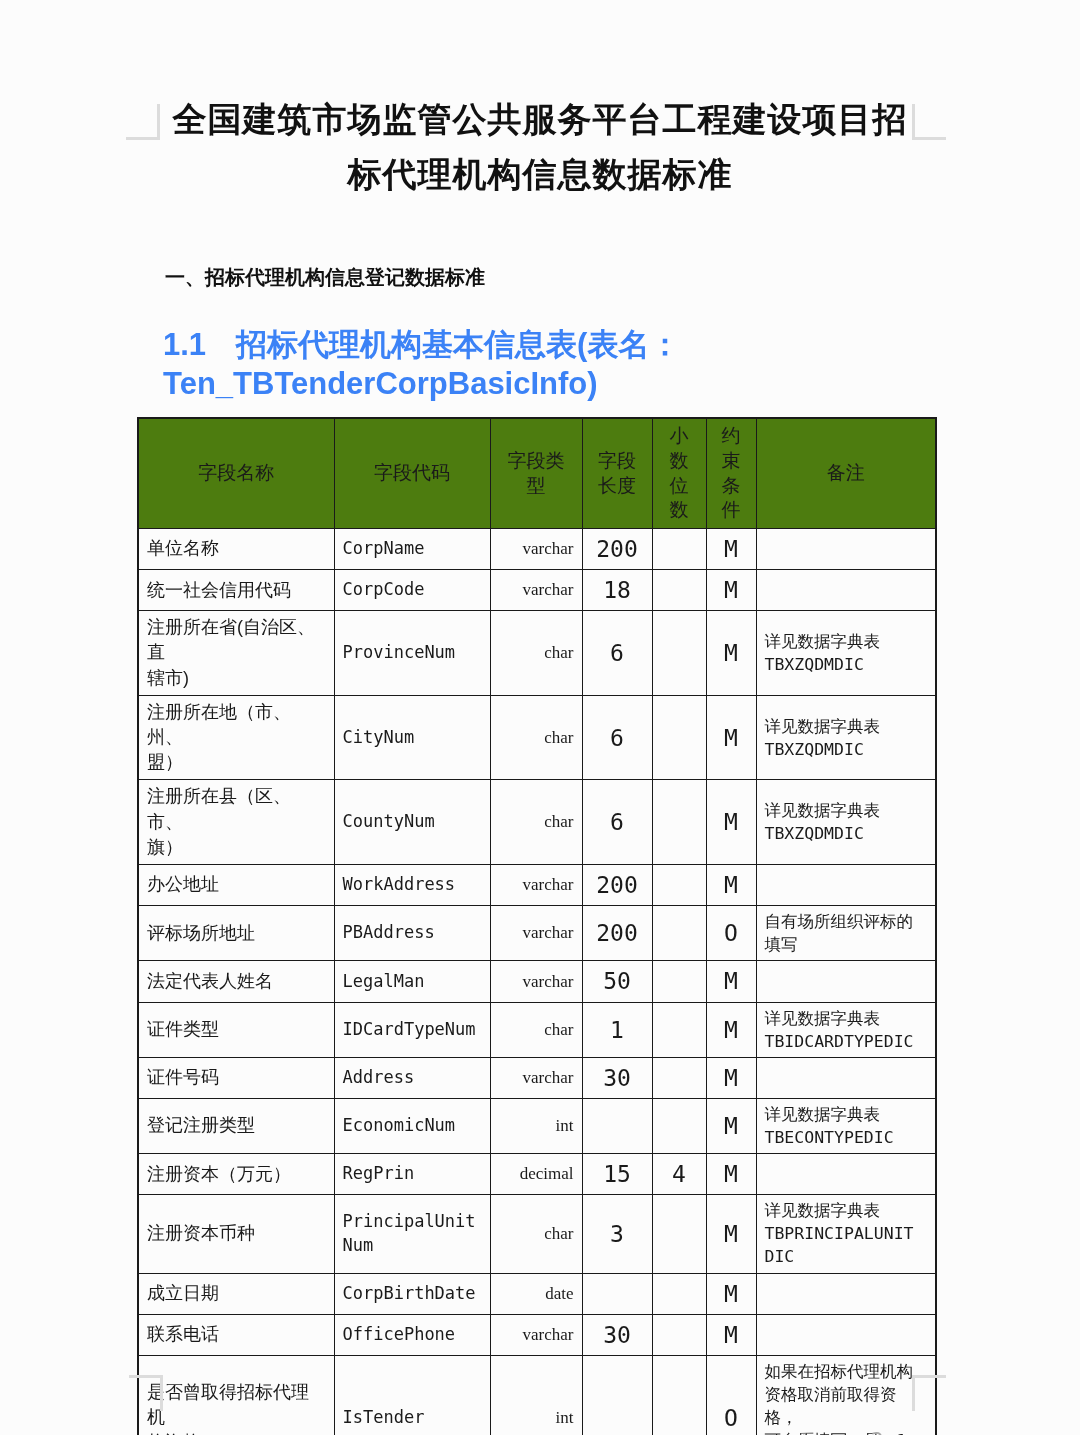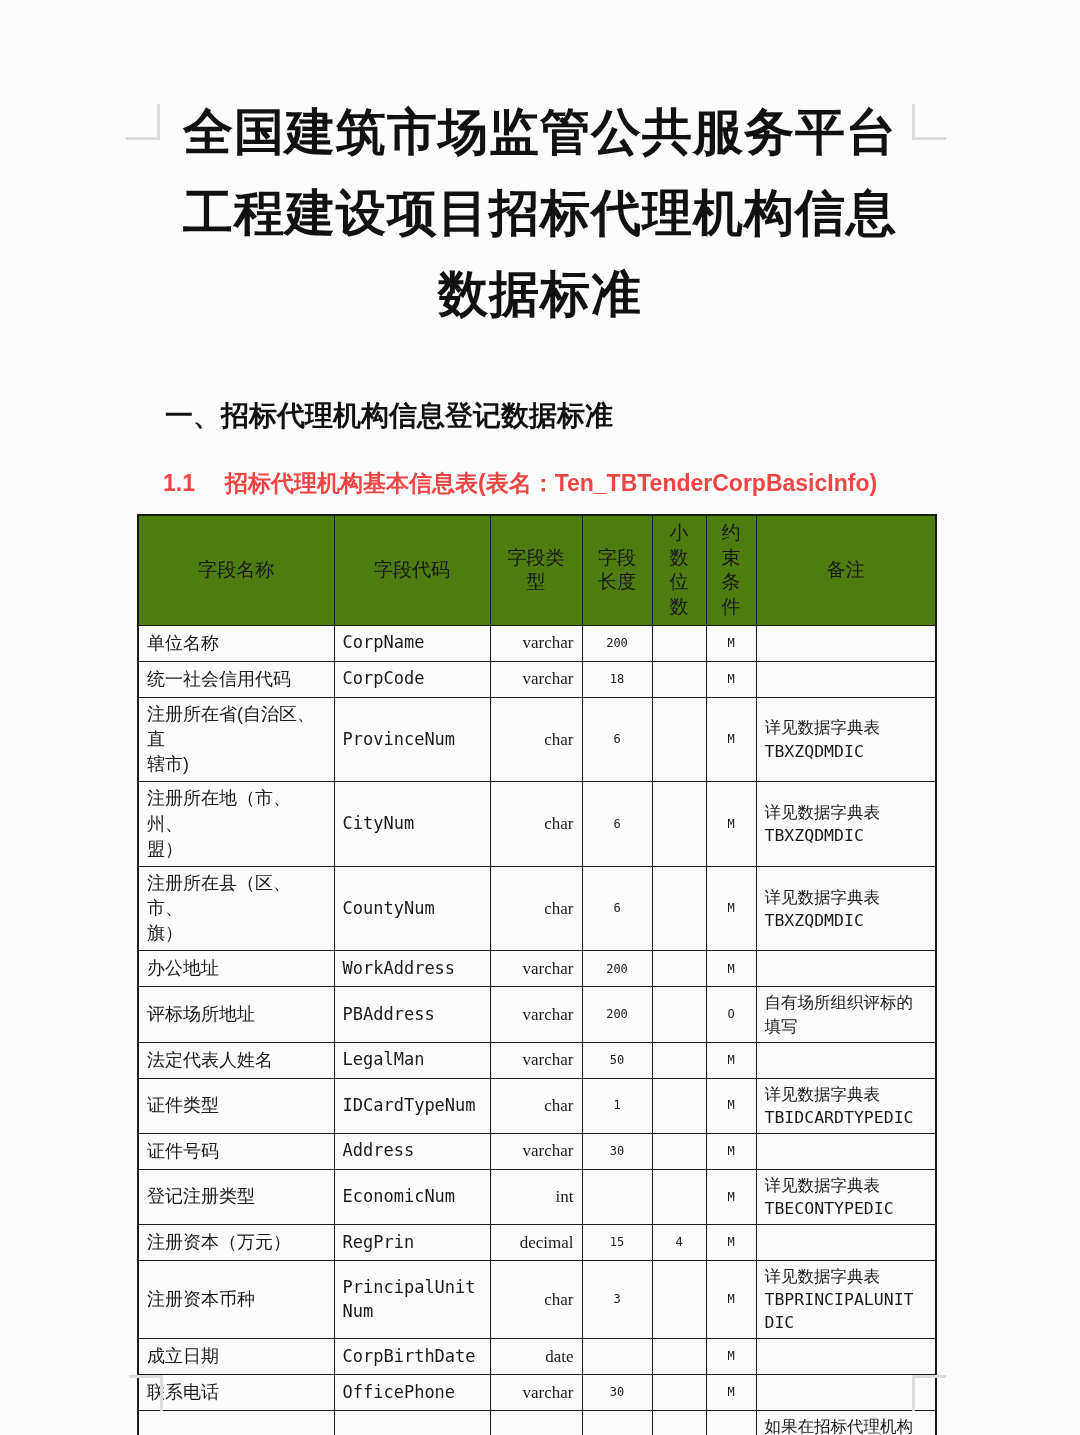--- a/index.html
+++ b/index.html
@@ -16,39 +16,39 @@
   
   .crop { position: absolute; width: 34px; height: 36px; }
   .crop-tl { left: 126px; top: 12px;  border-right: 3px solid #dcdcdc; border-bottom: 3px solid #dcdcdc; }
   .crop-tr { left: 912px; top: 12px;  border-left: 3px solid #dcdcdc;  border-bottom: 3px solid #dcdcdc; }
   .crop-bl { left: 129px; top: 1283px; border-right: 3px solid #dcdcdc; border-top: 3px solid #dcdcdc; }
   .crop-br { left: 912px; top: 1283px; border-left: 3px solid #dcdcdc;  border-top: 3px solid #dcdcdc; }
 
   .doc-title {
     margin: 92px auto 0 auto;
     width: 748px;
-    font-size: 50px;
+    font-size: 34px;
     font-weight: bold;
     line-height: 1.62;
     letter-spacing: 1px;
     text-align: center;
     color: #111;
   }
   .section-heading {
     margin: 62px 0 0 165px;
-    font-size: 28px;
+    font-size: 20px;
     font-weight: bold;
     color: #111;
     font-family: Liberation Mono, monospace;
   }
   .subsection-heading {
     margin: 33px 0 0 163px;
-    font-size: 23px;
+    font-size: 31px;
     font-weight: bold;
-    color: #ef4444;
+    color: #3b82f6;
   }
   .subsection-heading .sub-num { margin-right: 30px; }
 
   table.spec {
     margin: 15px 0 0 137px;
     width: 798px;
     border-collapse: collapse;
     border: 2px solid #1a1a1a;
     table-layout: fixed;
   }
@@ -67,21 +67,21 @@
   table.spec td {
     padding: 4px 8px;
     line-height: 1.4;
     height: 36px;
   }
   td.c-name   { font-size: 18px; text-align: left; white-space: pre-line; }
   td.c-code   { font-family: "DejaVu Sans Mono", monospace; font-size: 17px; text-align: left; word-break: break-all; }
   td.c-type   { font-family: Liberation Serif, serif; font-size: 17px; text-align: right; }
   td.c-len,
   td.c-dec,
-  td.c-con    { font-family: "DejaVu Sans Mono", monospace; font-size: 12px; text-align: center; }
+  td.c-con    { font-family: "DejaVu Sans Mono", monospace; font-size: 23px; text-align: center; }
   td.c-remark {
     font-family: "DejaVu Sans Mono", monospace;
     font-size: 16.5px;
     text-align: left;
     white-space: pre-line;
     word-break: break-all;
     line-height: 1.5;
     padding: 4px 4px 4px 8px;
   }
 

